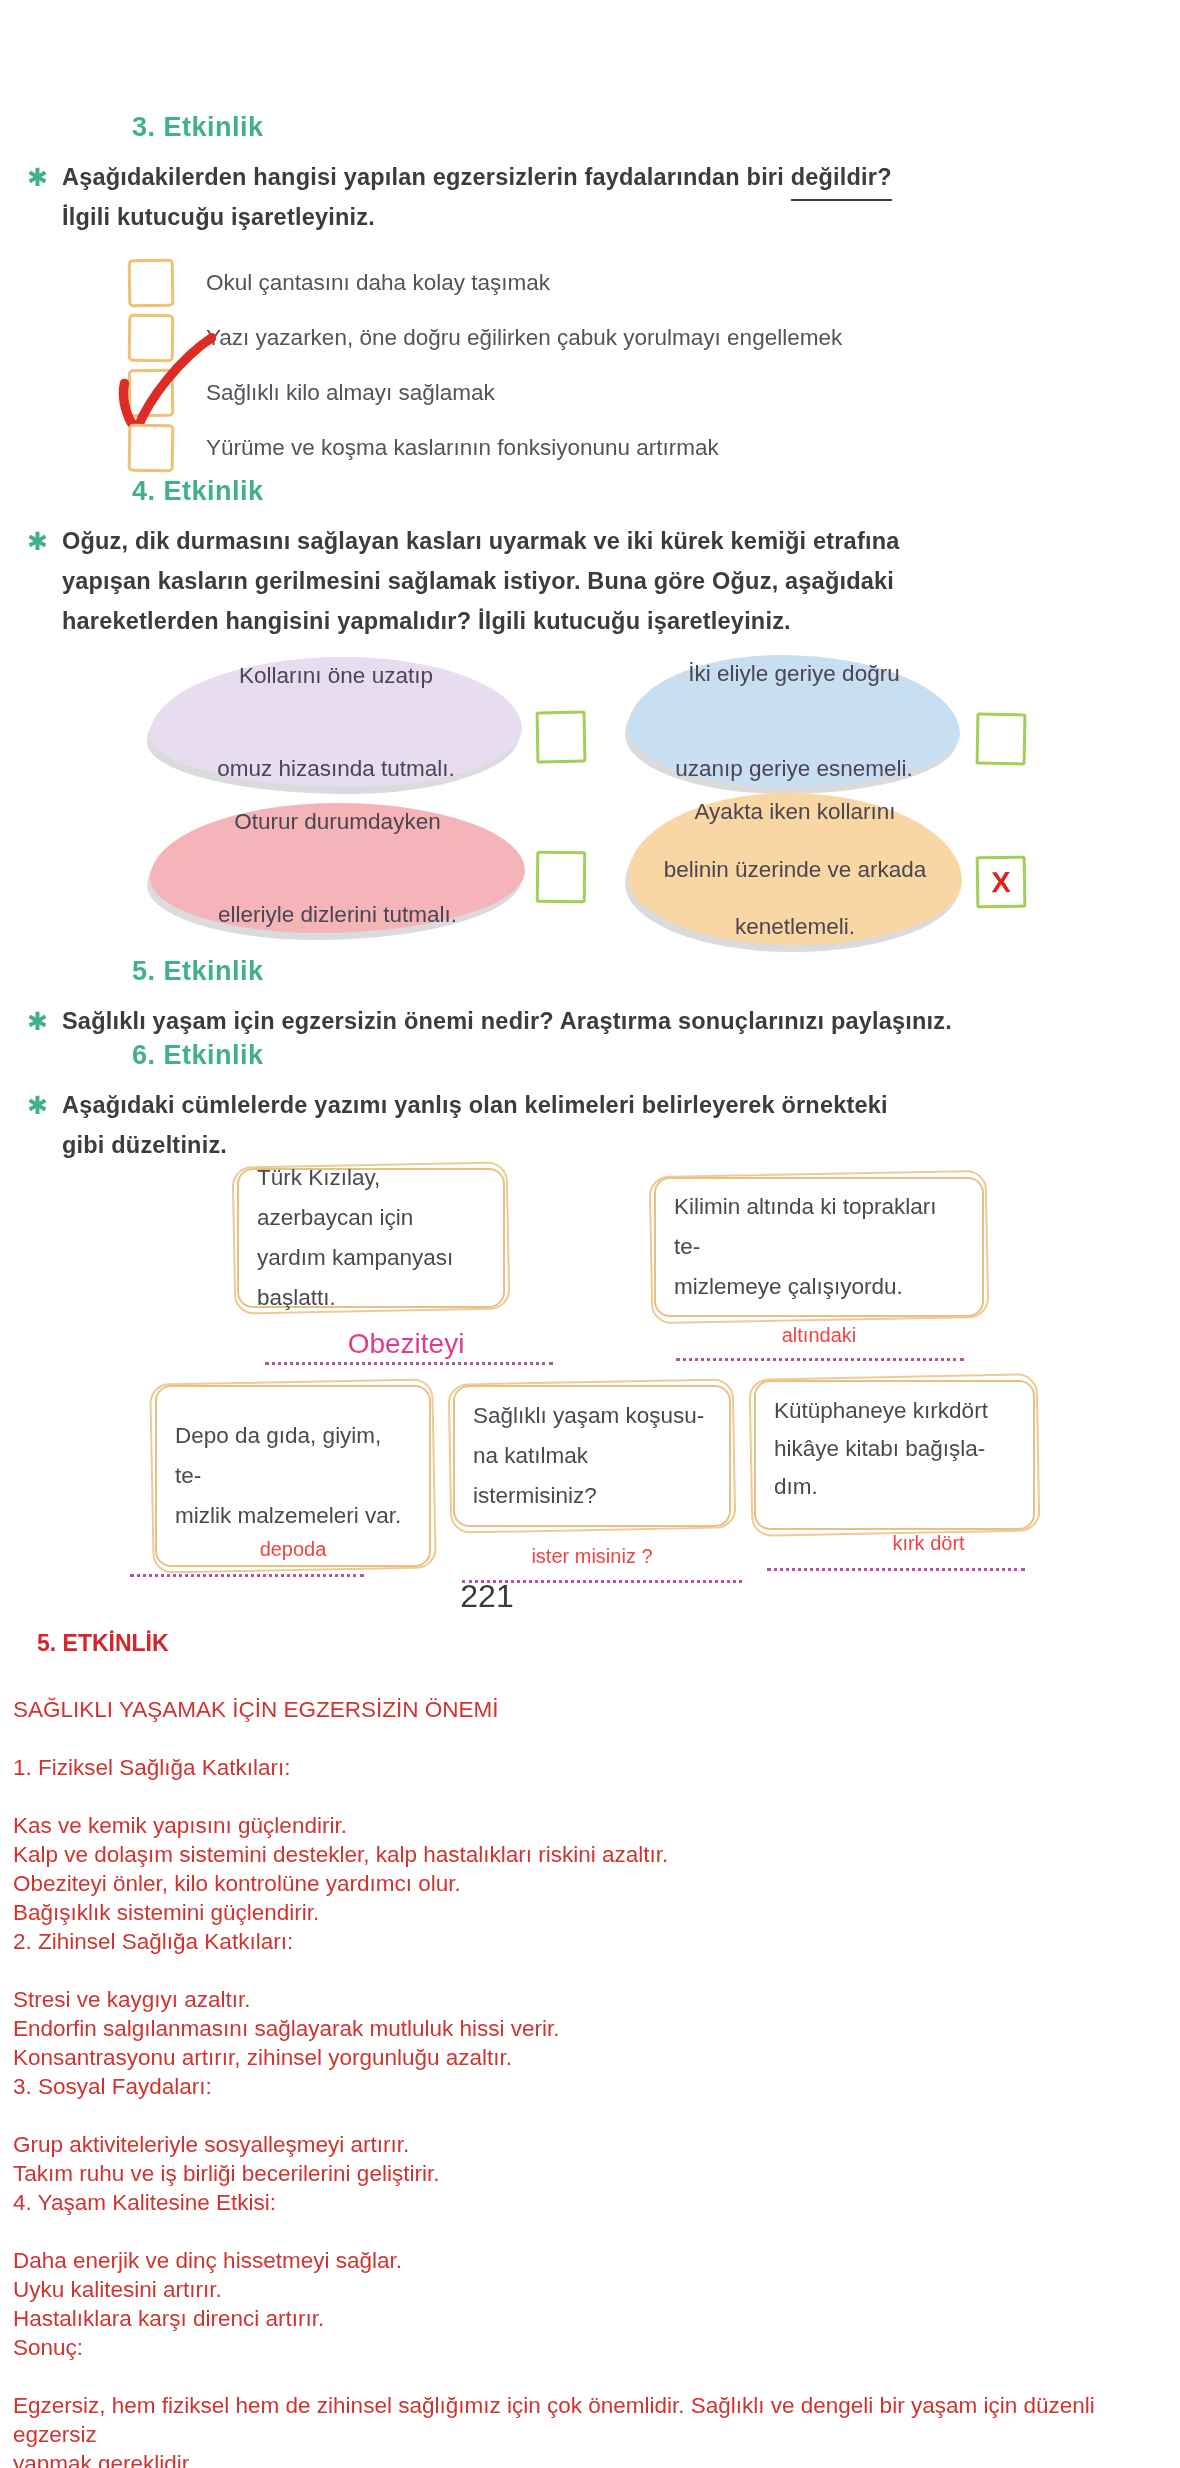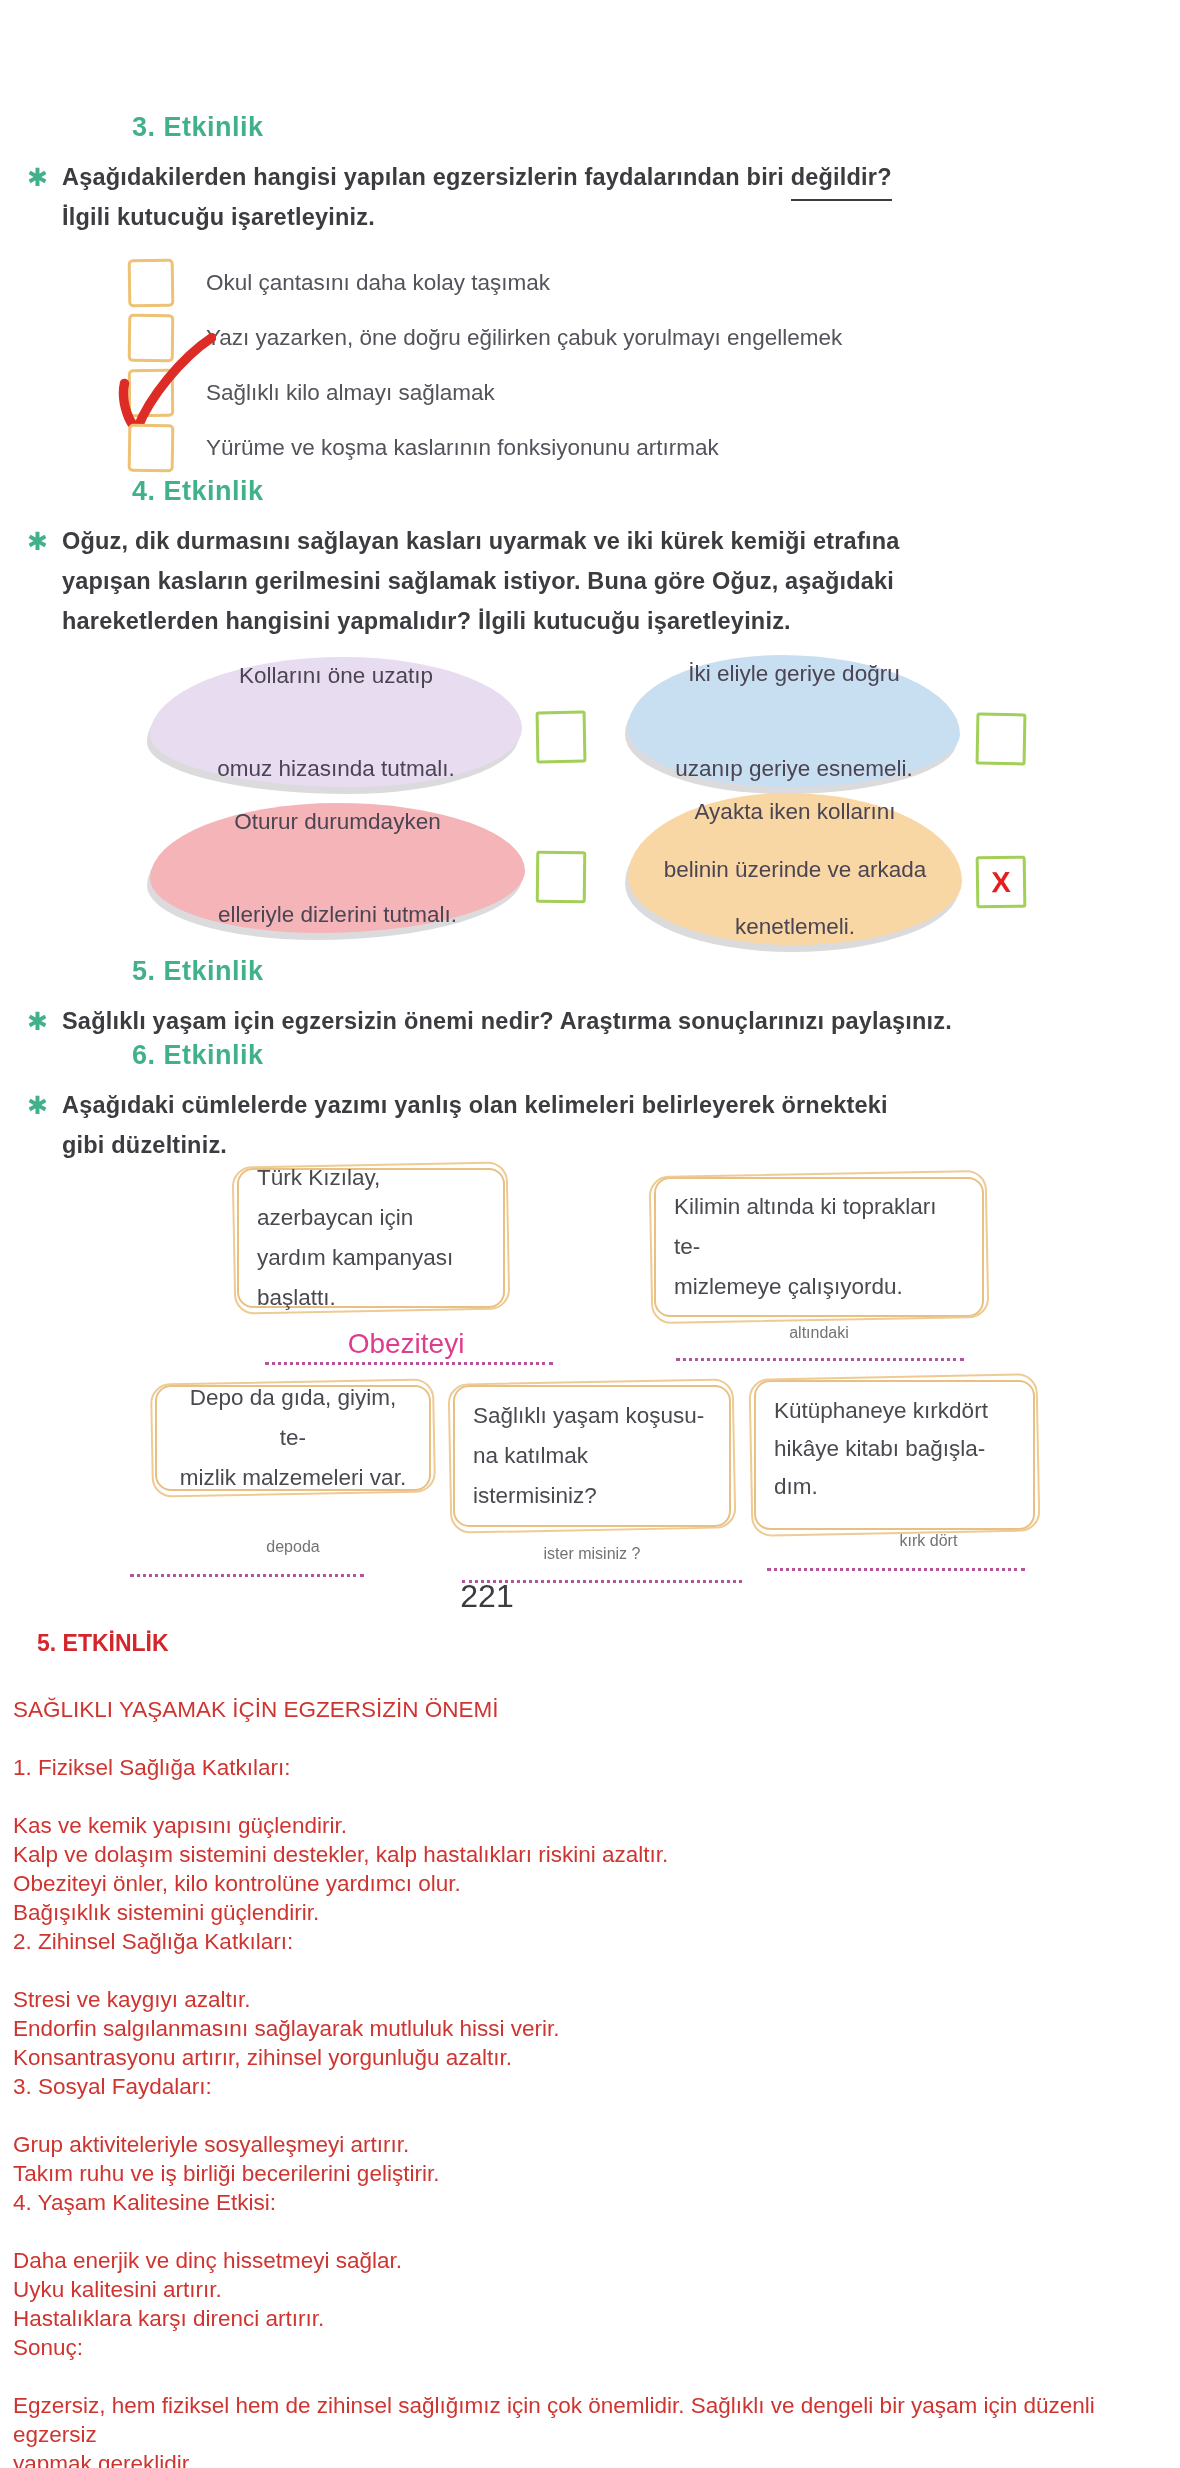--- a/index.html
+++ b/index.html
@@ -45,21 +45,21 @@
   .cg4{left:976px;top:205px;transform:rotate(-.8deg);}
   .xmark{color:#e41f1f;font-size:29px;font-weight:600;line-height:1;}
 
   
   .sketchbox{position:absolute;border:2.5px solid #e9c084;border-radius:16px;background:#fff;
              display:flex;flex-direction:column;justify-content:center;padding:6px 18px;
              font-size:22.5px;color:#4b4850;line-height:40px;box-sizing:border-box;}
   .sketchbox::before{content:'';position:absolute;inset:-6px;border:2px solid #eecb93;
              border-radius:20px;transform:rotate(-1.1deg);pointer-events:none;}
   .bx5{justify-content:flex-start;padding-top:10px;line-height:38px;}
-  .ans{position:absolute;text-align:center;font-size:16px;color:#737373;}
+  .ans{position:absolute;text-align:center;font-size:20px;color:#ef4444;}
   .ans-example{font-size:28px;color:#dd3d8d;}
   .dotline{position:absolute;border-bottom:3px dotted #b4559b;height:0;}
 
   .page-number{position:absolute;top:1578px;left:412px;width:150px;text-align:center;
                font-size:32px;color:#3b3b40;}
 
   
   .answer-sheet{position:absolute;top:1630px;left:0;width:1180px;}
   .sheet-heading{margin:0 0 0 37px;font-size:23px;font-weight:bold;color:#d2262b;}
   .sheet-lines{margin-top:38px;padding:0 20px 0 13px;}
@@ -174,21 +174,21 @@
     </div>
     <div class="sketchbox" style="left:654px;top:137px;width:330px;height:140px;">
       <div>Kilimin altında ki toprakları te-</div>
       <div>mizlemeye çalışıyordu.</div>
     </div>
     <div class="ans ans-example" style="left:237px;top:288px;width:338px;">Obeziteyi</div>
     <div class="dotline" style="left:265px;top:322px;width:288px;"></div>
     <div class="ans" style="left:654px;top:284px;width:330px;">altındaki</div>
     <div class="dotline" style="left:676px;top:318px;width:288px;"></div>
 
-    <div class="sketchbox" style="left:155px;top:345px;width:276px;height:106px;text-align:center;">
+    <div class="sketchbox" style="left:155px;top:345px;width:276px;height:182px;">
       <div>Depo da gıda, giyim, te-</div>
       <div>mizlik malzemeleri var.</div>
     </div>
     <div class="sketchbox" style="left:453px;top:345px;width:278px;height:142px;">
       <div>Sağlıklı yaşam koşusu-</div>
       <div>na katılmak istermisiniz?</div>
     </div>
     <div class="sketchbox bx5" style="left:754px;top:340px;width:281px;height:150px;">
       <div>Kütüphaneye kırkdört</div>
       <div>hikâye kitabı bağışla-</div>

